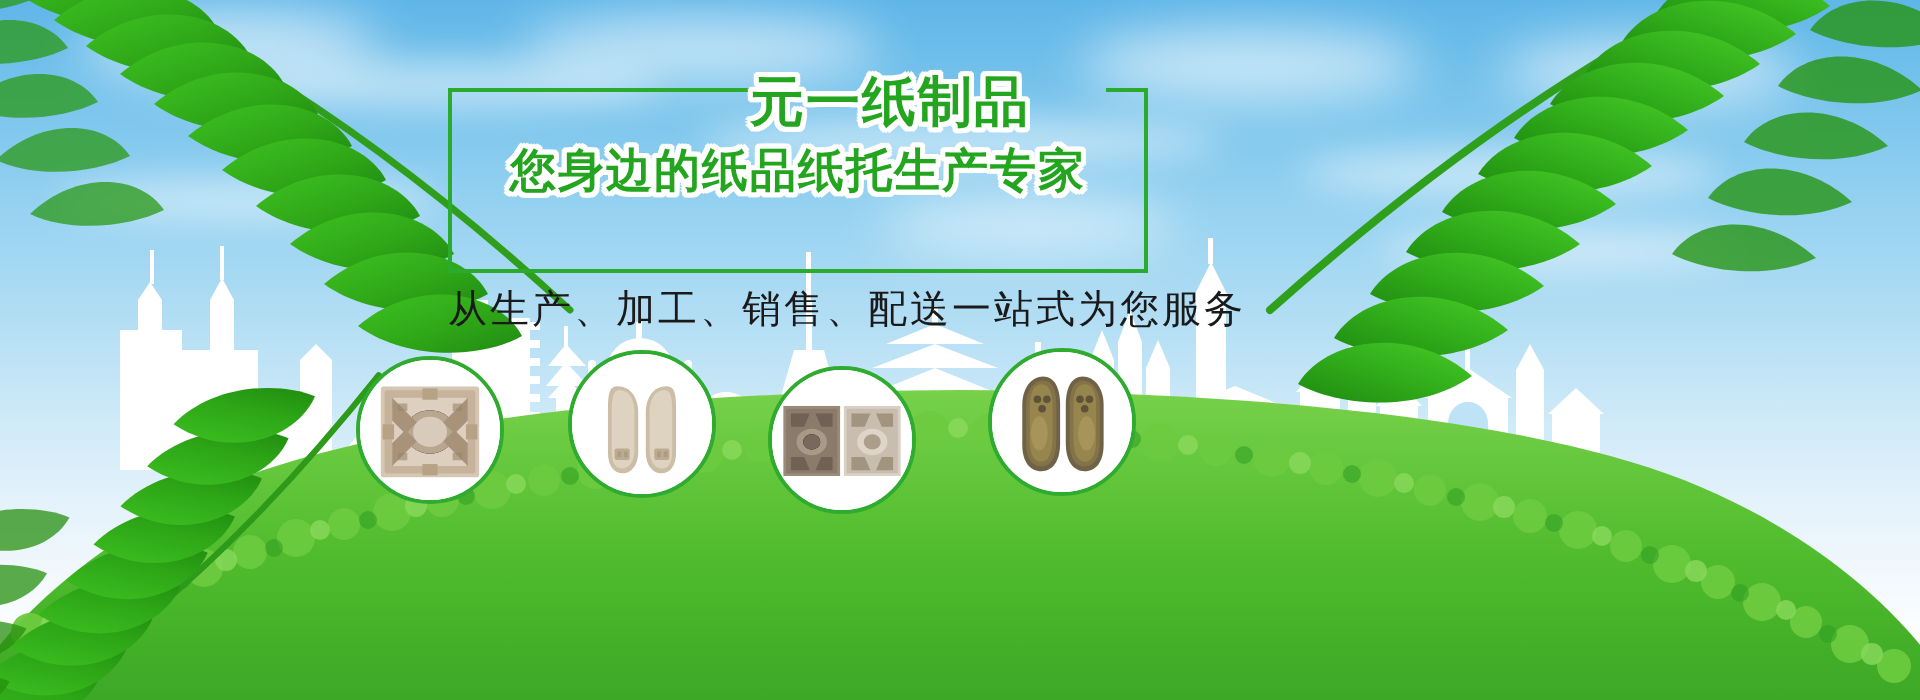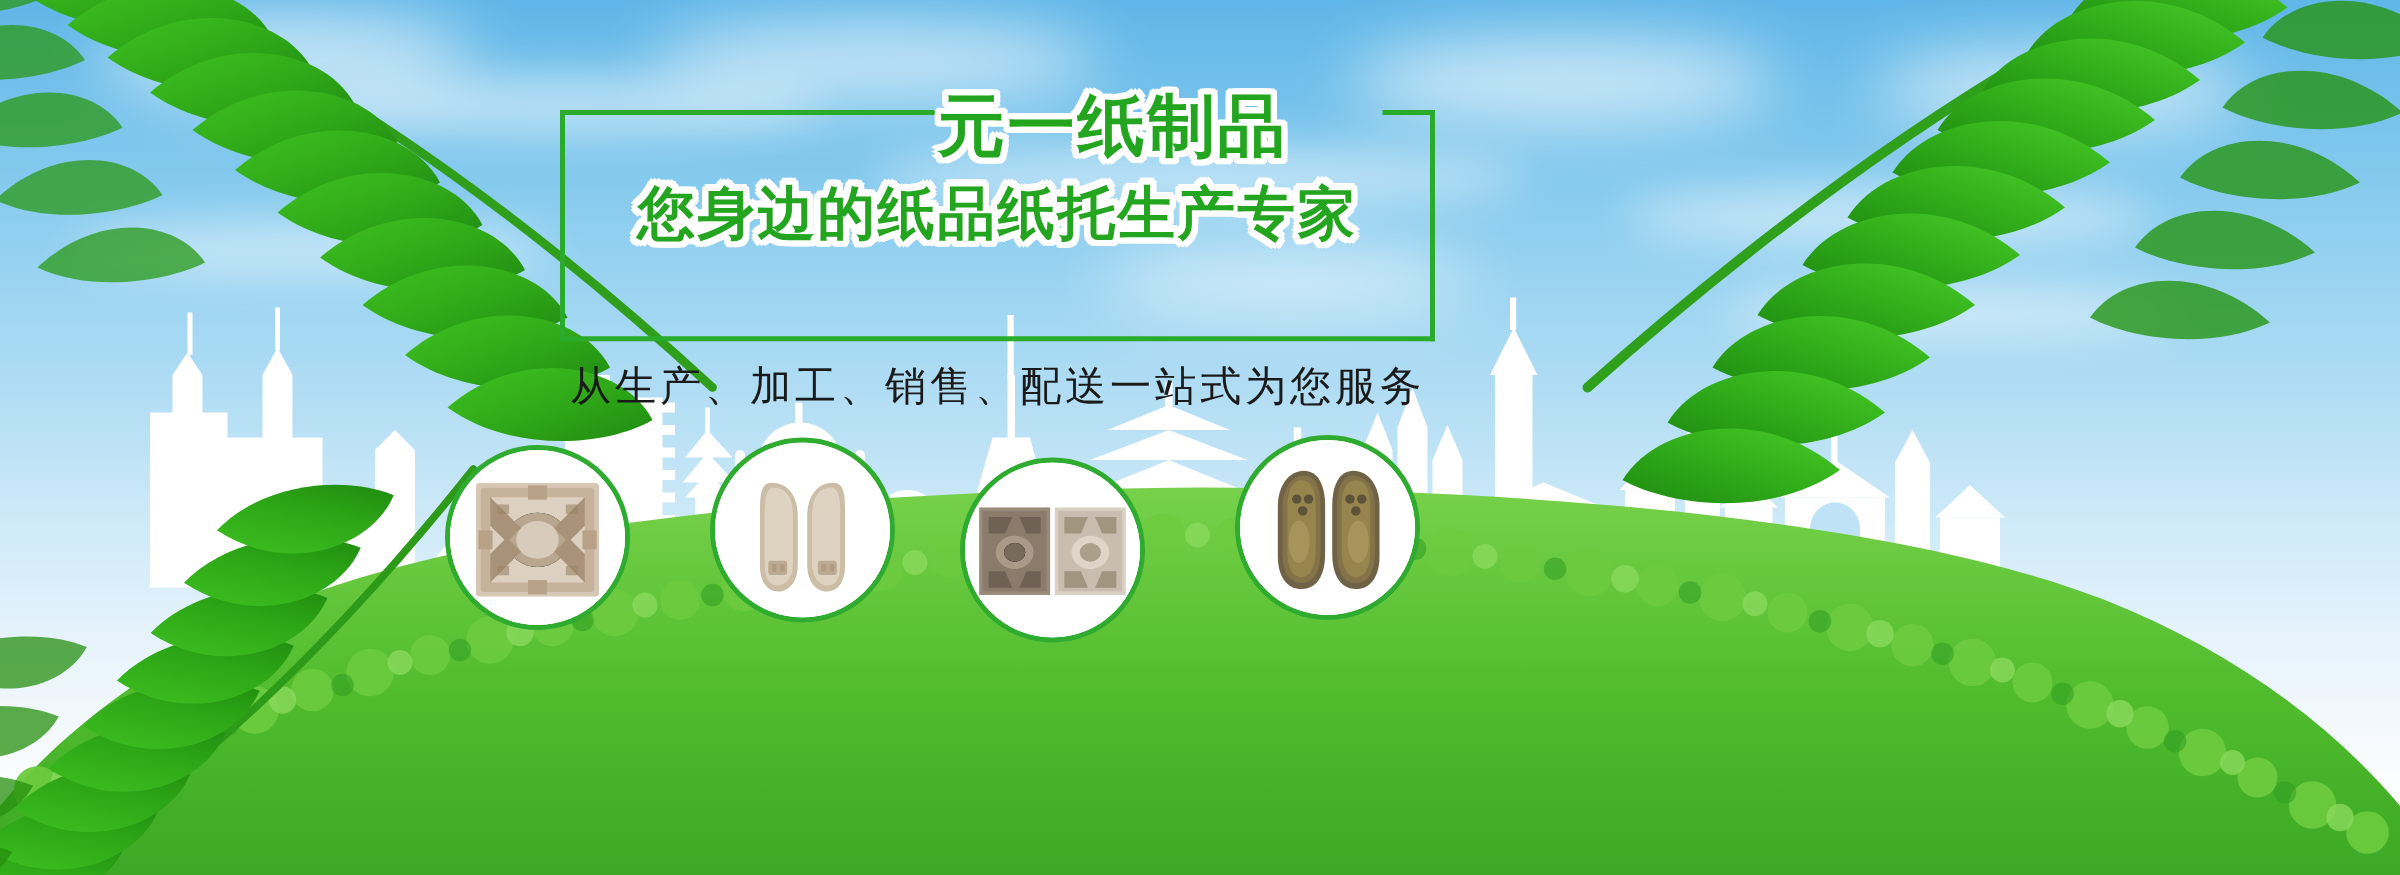--- a/index.html
+++ b/index.html
@@ -109,21 +109,21 @@
     font-size: 46px;
     line-height: 72px;
   }
 
   .subtitle {
     position: absolute;
     left: 448px;
     top: 288px;
     width: 700px;
     text-align: center;
-    font-size: 33px;
+    font-size: 39px;
     line-height: 42px;
     color: #1a1a1a;
     letter-spacing: 3px;
     white-space: nowrap;
     font-family: "Liberation Sans", "DejaVu Sans", sans-serif;
   }
 
   
   .products {
     position: absolute;

